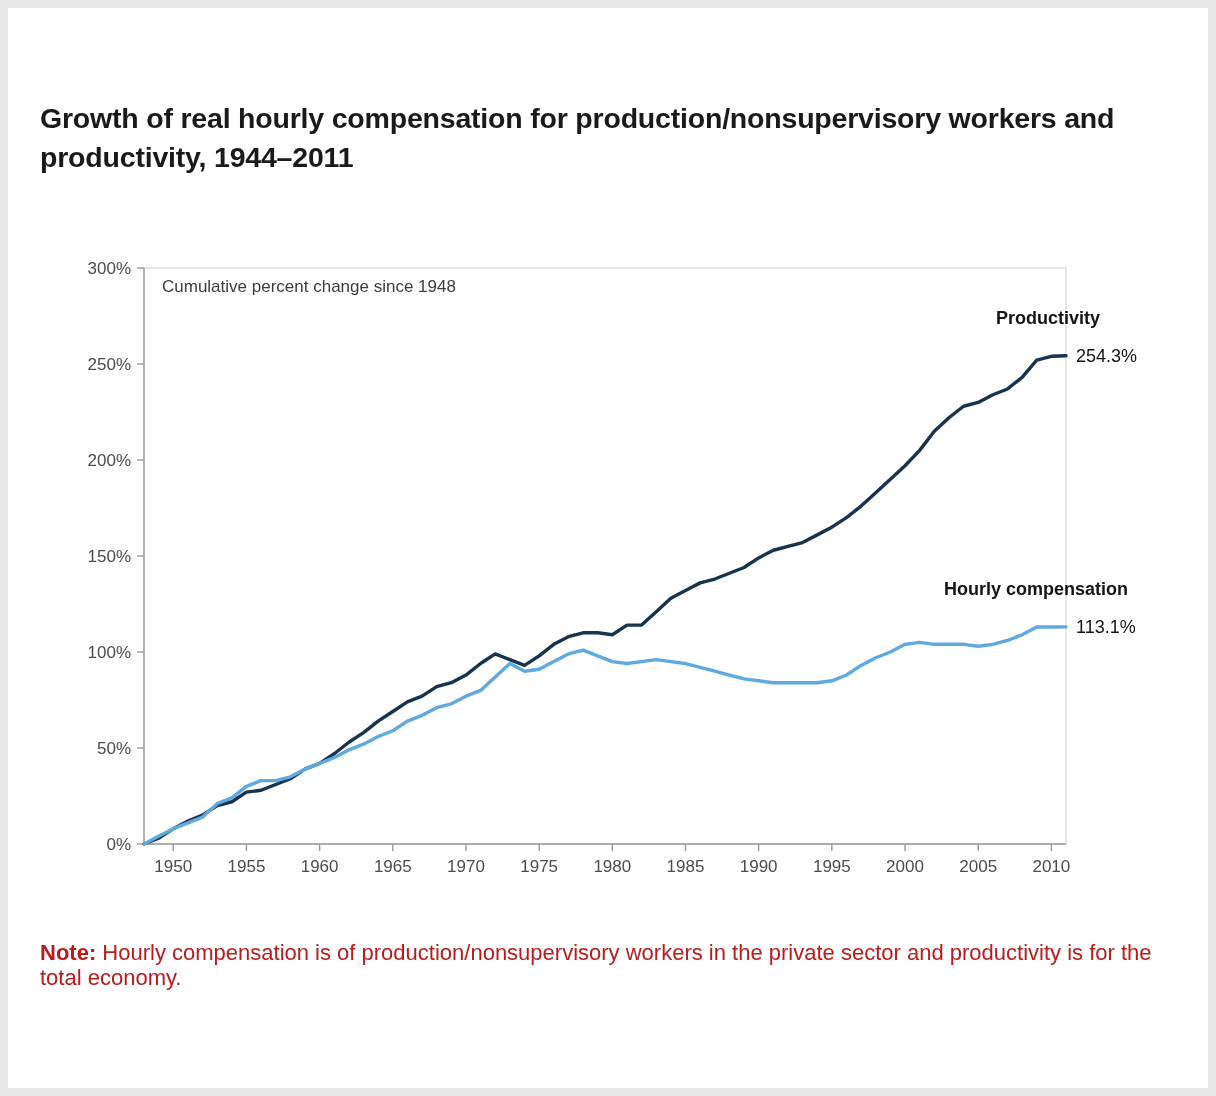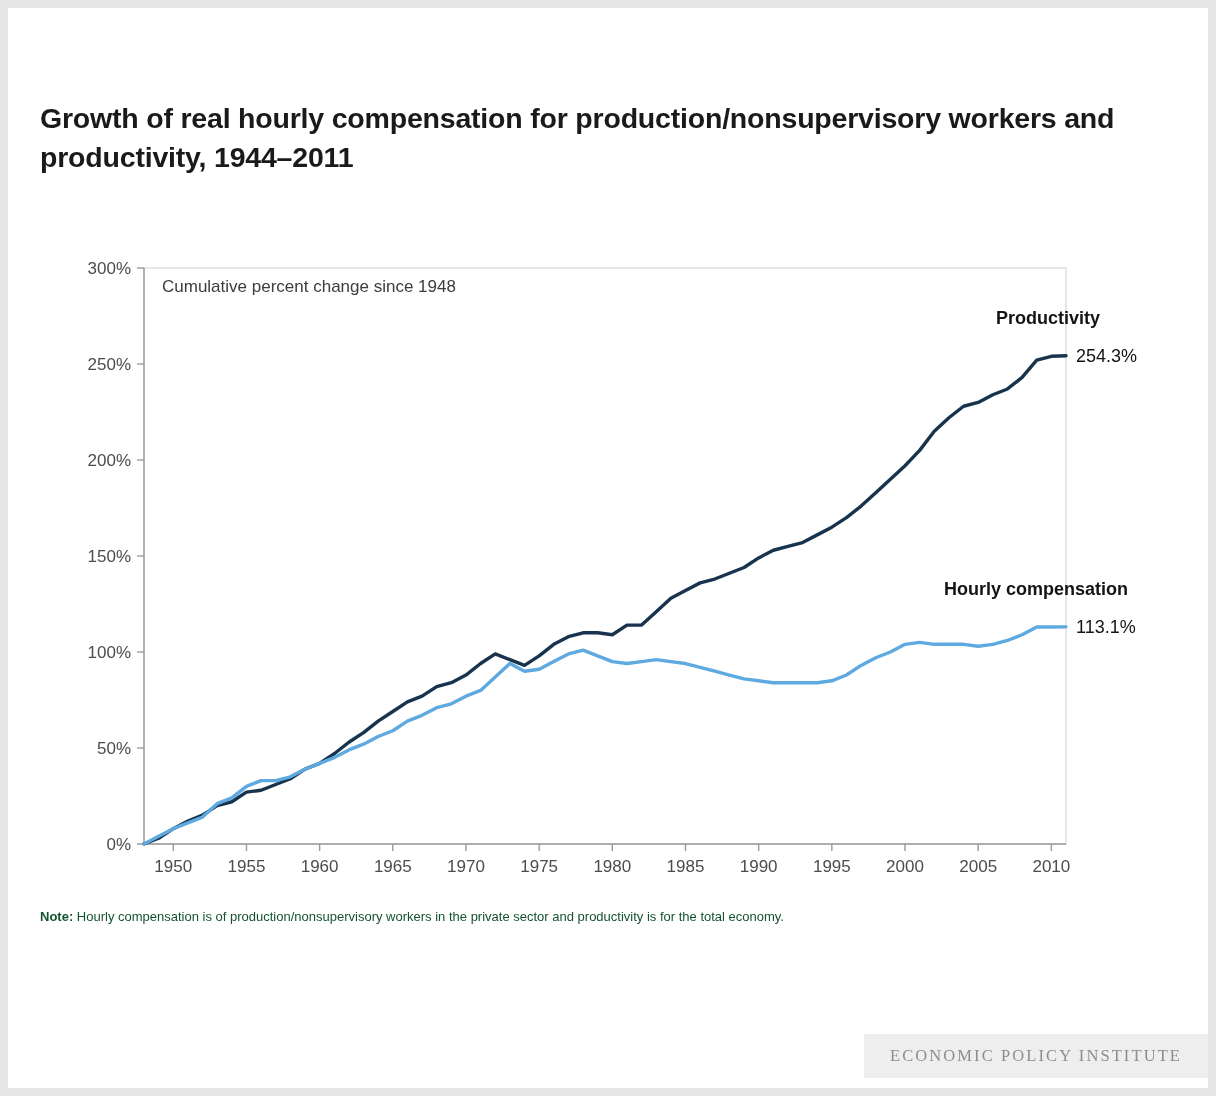--- a/index.html
+++ b/index.html
@@ -66,25 +66,25 @@
     left: 48px;
     top: 248px;
     width: 1100px;
     height: 632px;
   }
   .chart-svg { display: block; }
 
   .footnotes {
     position: absolute;
     left: 32px;
-    top: 896px;
+    top: 932px;
     width: 1120px;
-    font-size: 13px;
+    font-size: 22px;
     line-height: 25px;
-    color: #14532d;
+    color: #b91c1c;
   }
   .footnotes .block { margin-bottom: 16px; }
   .footnotes b { font-weight: bold; }
 
   .logo-bar {
     position: absolute;
     right: 0px;
     bottom: 10px;
     width: 344px;
     height: 44px;
@@ -167,18 +167,15 @@
           <text x="1020" y="376.848" font-size="18" fill="#141414" font-family="&quot;Liberation Sans&quot;, sans-serif">113.1%</text>
         </svg>
     </div>
 
     <div class="footnotes">
       <div class="block">
         <b>Note:</b><span> Hourly compensation is of production/nonsupervisory workers in the private sector and productivity is for the total economy.</span>
       </div>
     </div>
 
-    <div class="logo-bar">
-      <span>ECONOMIC POLICY INSTITUTE</span>
-    </div>
 
   </div>
 </div>
 
 </body></html>

